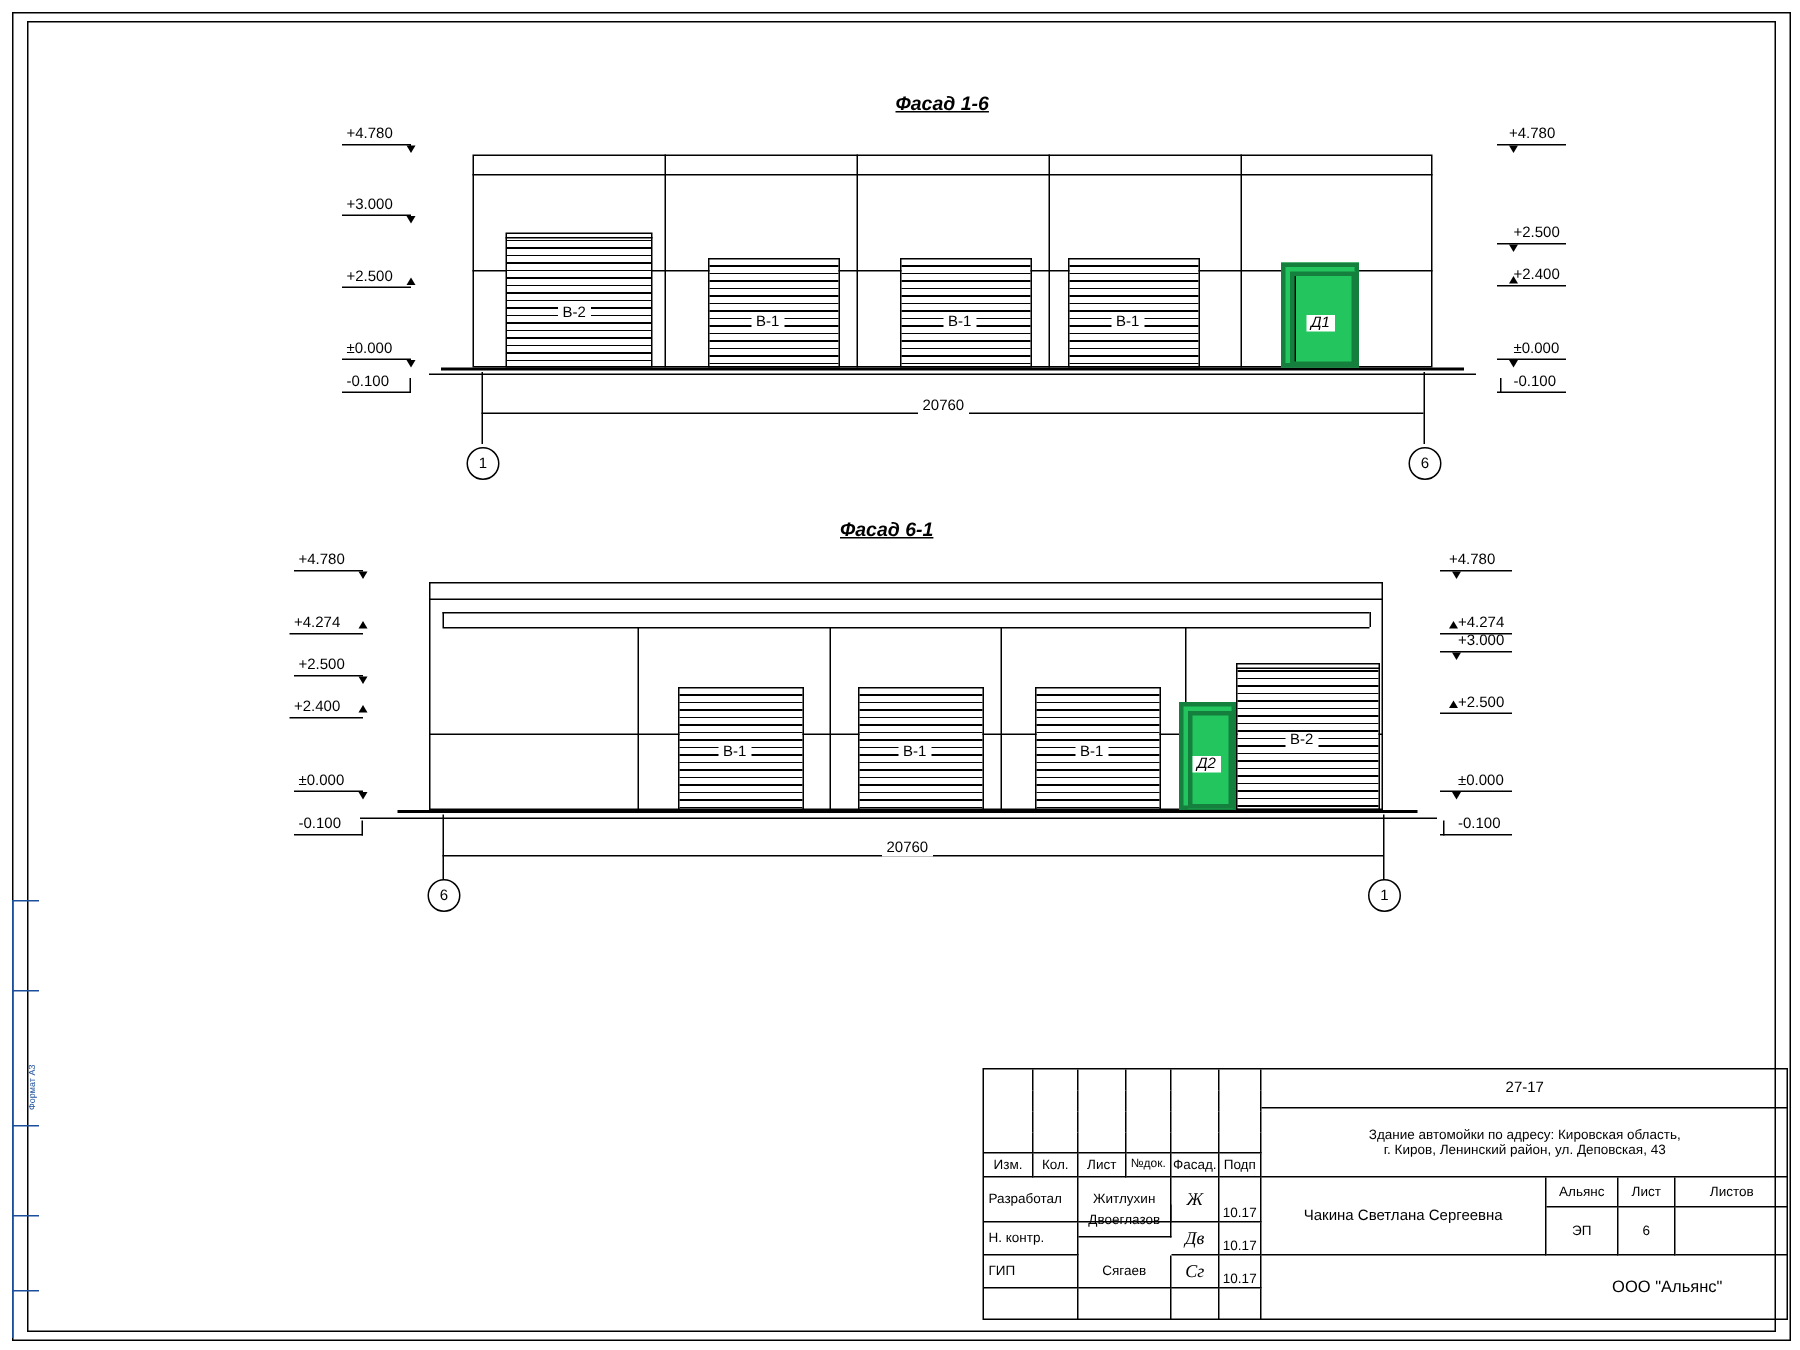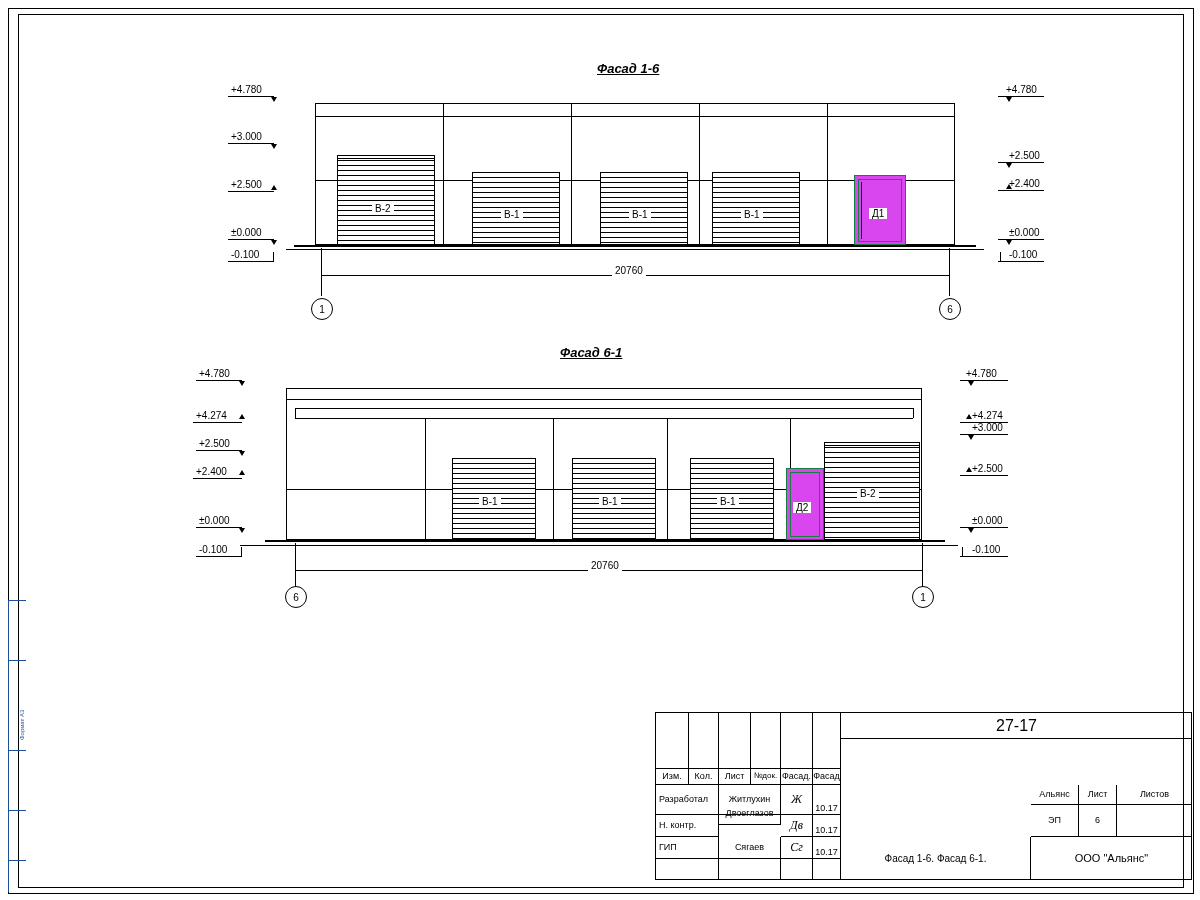--- a/index.html
+++ b/index.html
@@ -13,21 +13,21 @@
   .title-it{font-style:italic;font-weight:bold;font-size:13px;text-decoration:underline;}
   .ln{position:absolute;background:#000;}
   .h1{height:1px;}
   .v1{width:1px;}
   
   .facade{position:absolute;}
   .outline{position:absolute;border:1px solid #000;box-sizing:border-box;}
   .gate{position:absolute;border:1px solid #000;box-sizing:border-box;background:
      repeating-linear-gradient(to bottom,#ffffff 0px,#ffffff 4px,#000000 4px,#000000 5px);}
   .gatelabel{position:absolute;background:#fff;padding:0 3px;font-size:10px;}
-  .door{position:absolute;border:1px solid #15803d;box-sizing:border-box;background:#d946ef;}
+  .door{position:absolute;border:3px solid #15803d;box-sizing:border-box;background:#22c55e;font-style:italic;}
   .circlemark{position:absolute;width:20px;height:20px;border:1px solid #000;border-radius:50%;
       font-size:10px;display:flex;align-items:center;justify-content:center;background:#fff;}
   .dimline{position:absolute;height:1px;background:#000;}
   .dimtext{position:absolute;font-size:10px;background:#fff;padding:0 3px;}
   .lvl{position:absolute;font-size:10px;}
   .arrow-dn{position:absolute;width:0;height:0;border-left:3px solid transparent;border-right:3px solid transparent;border-top:5px solid #000;}
   .arrow-up{position:absolute;width:0;height:0;border-left:3px solid transparent;border-right:3px solid transparent;border-bottom:5px solid #000;}
   
   .stamp{position:absolute;left:655px;top:712px;width:537px;height:168px;border:1px solid #000;box-sizing:border-box;}
   .sc{position:absolute;box-sizing:border-box;border-right:1px solid #000;border-bottom:1px solid #000;
@@ -274,21 +274,21 @@
     <div class="sc" style="left:63px;top:42px;width:32px;height:14px;"></div>
     <div class="sc" style="left:95px;top:42px;width:30px;height:14px;"></div>
     <div class="sc" style="left:125px;top:42px;width:32px;height:14px;"></div>
     <div class="sc" style="left:157px;top:42px;width:28px;height:14px;"></div>
 
     <div class="sc" style="left:0;top:56px;width:33px;height:16px;">Изм.</div>
     <div class="sc" style="left:33px;top:56px;width:30px;height:16px;">Кол.</div>
     <div class="sc" style="left:63px;top:56px;width:32px;height:16px;">Лист</div>
     <div class="sc" style="left:95px;top:56px;width:30px;height:16px;font-size:8px;">№док.</div>
     <div class="sc" style="left:125px;top:56px;width:32px;height:16px;">Фасад.</div>
-    <div class="sc" style="left:157px;top:56px;width:28px;height:16px;">Фасад</div>
+    <div class="sc" style="left:157px;top:56px;width:28px;height:16px;">Подп</div>
 
     <div class="sc" style="left:0;top:72px;width:63px;height:30px;justify-content:flex-start;padding-left:3px;">Разработал</div>
     <div class="sc" style="left:63px;top:72px;width:62px;height:30px;">Житлухин</div>
     <div class="sc sign" style="left:125px;top:72px;width:32px;height:30px;">Ж</div>
     <div class="sc" style="left:157px;top:72px;width:28px;height:30px;align-items:flex-end;">10.17</div>
 
     <div class="sc" style="left:0;top:102px;width:63px;height:22px;justify-content:flex-start;padding-left:3px;">Н. контр.</div>
     <div class="sc" style="left:63px;top:90px;width:62px;height:22px;">Двоеглазов</div>
     <div class="sc sign" style="left:125px;top:102px;width:32px;height:22px;">Дв</div>
     <div class="sc" style="left:157px;top:102px;width:28px;height:22px;align-items:flex-end;">10.17</div>
@@ -296,25 +296,29 @@
     <div class="sc" style="left:0;top:124px;width:63px;height:22px;justify-content:flex-start;padding-left:3px;">ГИП</div>
     <div class="sc" style="left:63px;top:124px;width:62px;height:22px;">Сягаев</div>
     <div class="sc sign" style="left:125px;top:124px;width:32px;height:22px;">Сг</div>
     <div class="sc" style="left:157px;top:124px;width:28px;height:22px;align-items:flex-end;">10.17</div>
 
     <div class="sc nob" style="left:0;top:146px;width:63px;height:21px;"></div>
     <div class="sc nob" style="left:63px;top:146px;width:62px;height:21px;"></div>
     <div class="sc nob" style="left:125px;top:146px;width:32px;height:21px;"></div>
     <div class="sc nob" style="left:157px;top:146px;width:28px;height:21px;"></div>
 
-    <div class="sc nor" style="left:185px;top:0;width:351px;height:26px;font-size:16px;">27-17</div>
-
-
-
-    <div class="sc nob" style="left:185px;top:124px;width:190px;height:43px;font-size:10px;">Фасад 1-6. Фасад 6-1.</div>
+    <div class="sc nor" style="left:185px;top:0;width:351px;height:26px;font-size:10px;">27-17</div>
+
+    <div class="sc nor" style="left:185px;top:26px;width:351px;height:46px;flex-direction:column;">
+      <div style="font-size:9px;">Здание автомойки по адресу: Кировская область,</div>
+      <div style="font-size:9px;">г. Киров, Ленинский район, ул. Деповская, 43</div>
+    </div>
+
+    <div class="sc" style="left:185px;top:72px;width:190px;height:52px;font-size:10px;">Чакина Светлана Сергеевна</div>
+
 
     <div class="sc" style="left:375px;top:72px;width:48px;height:20px;">Альянс</div>
     <div class="sc" style="left:423px;top:72px;width:38px;height:20px;">Лист</div>
     <div class="sc nor" style="left:461px;top:72px;width:75px;height:20px;">Листов</div>
 
     <div class="sc" style="left:375px;top:92px;width:48px;height:32px;">ЭП</div>
     <div class="sc" style="left:423px;top:92px;width:38px;height:32px;">6</div>
     <div class="sc nor" style="left:461px;top:92px;width:75px;height:32px;"></div>
 
     <div class="sc nor nob" style="left:375px;top:124px;width:161px;height:43px;font-size:11px;">ООО "Альянс"</div>

